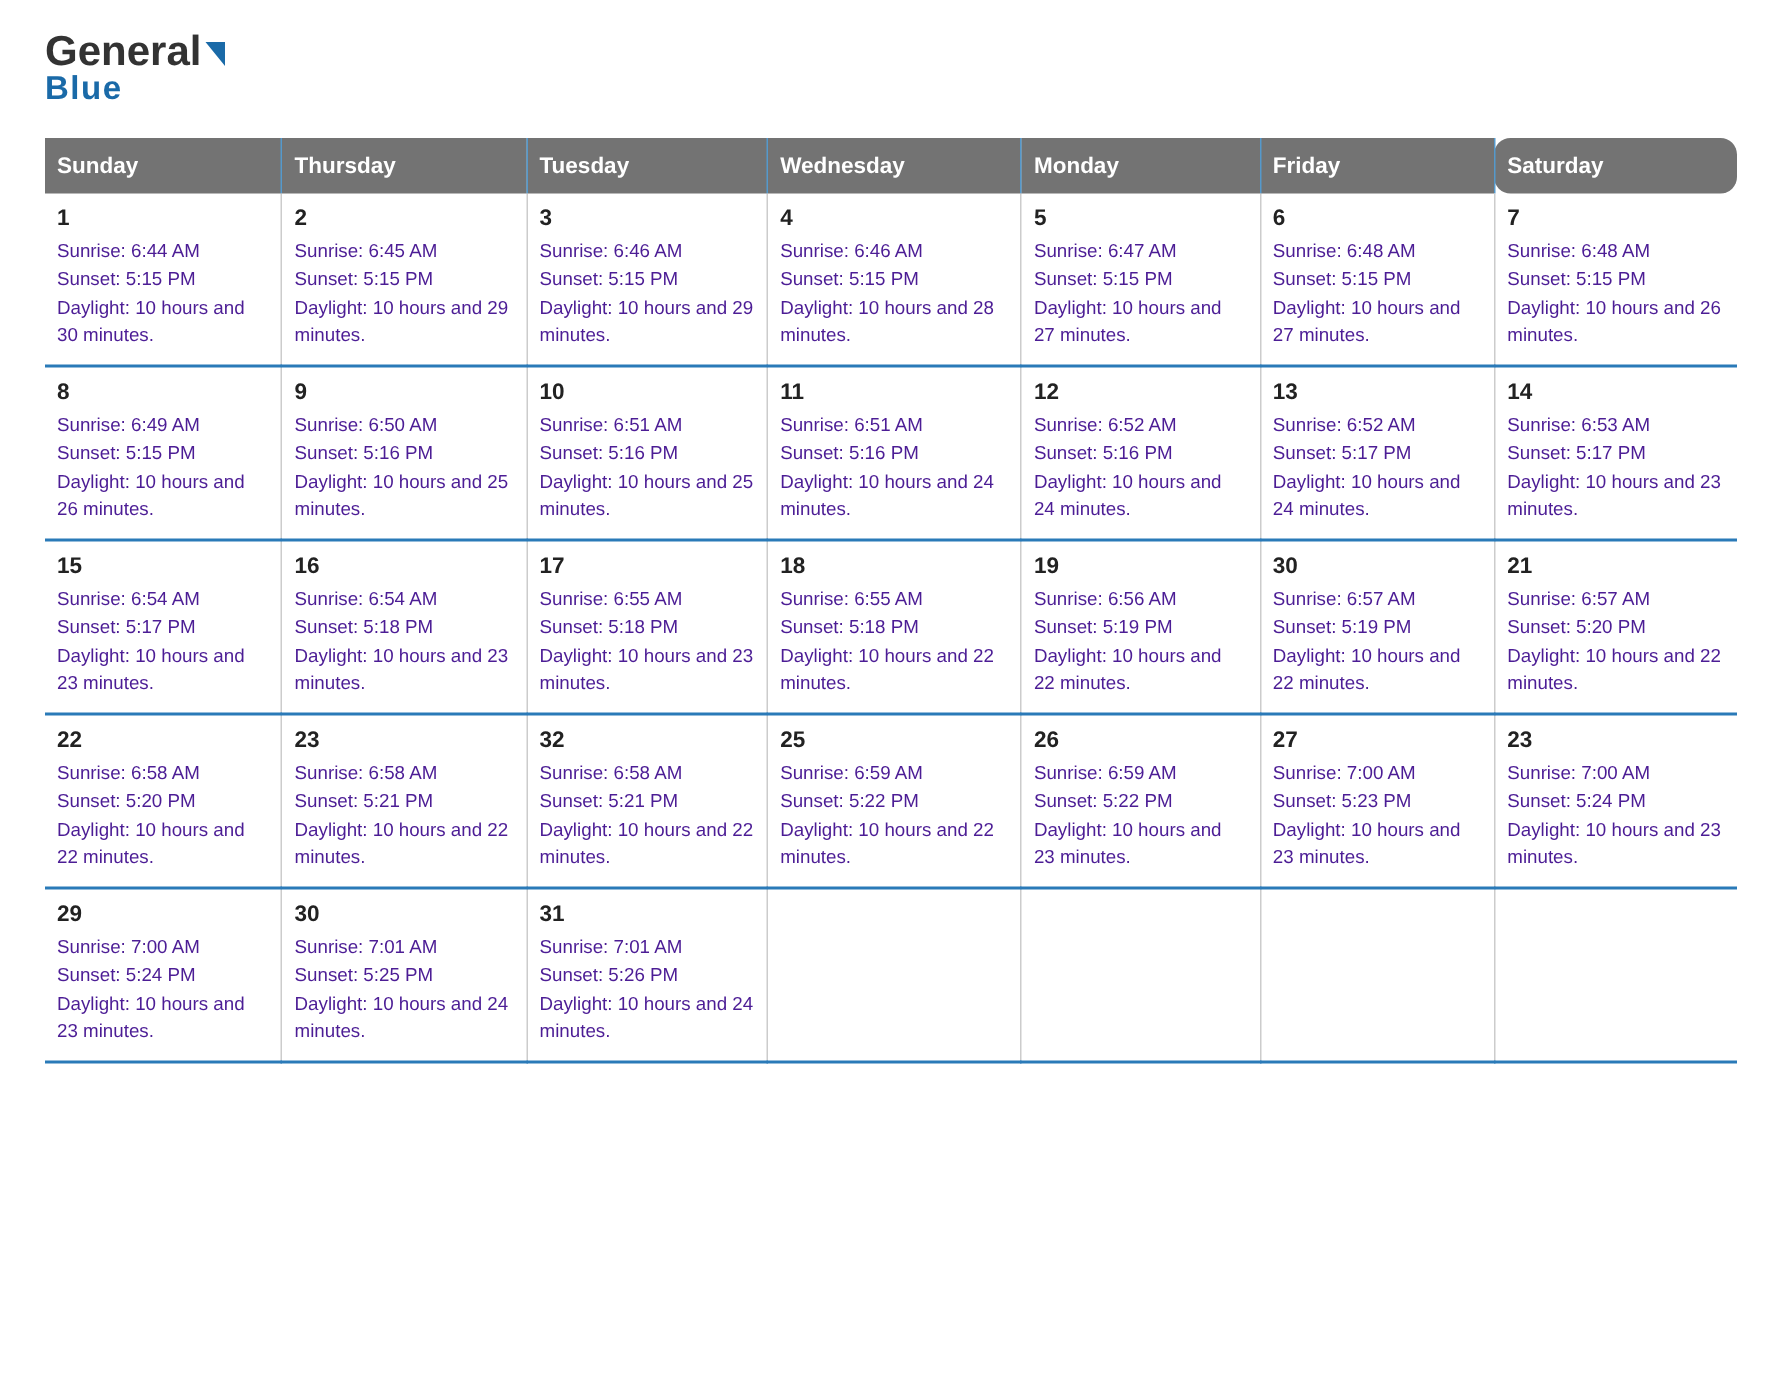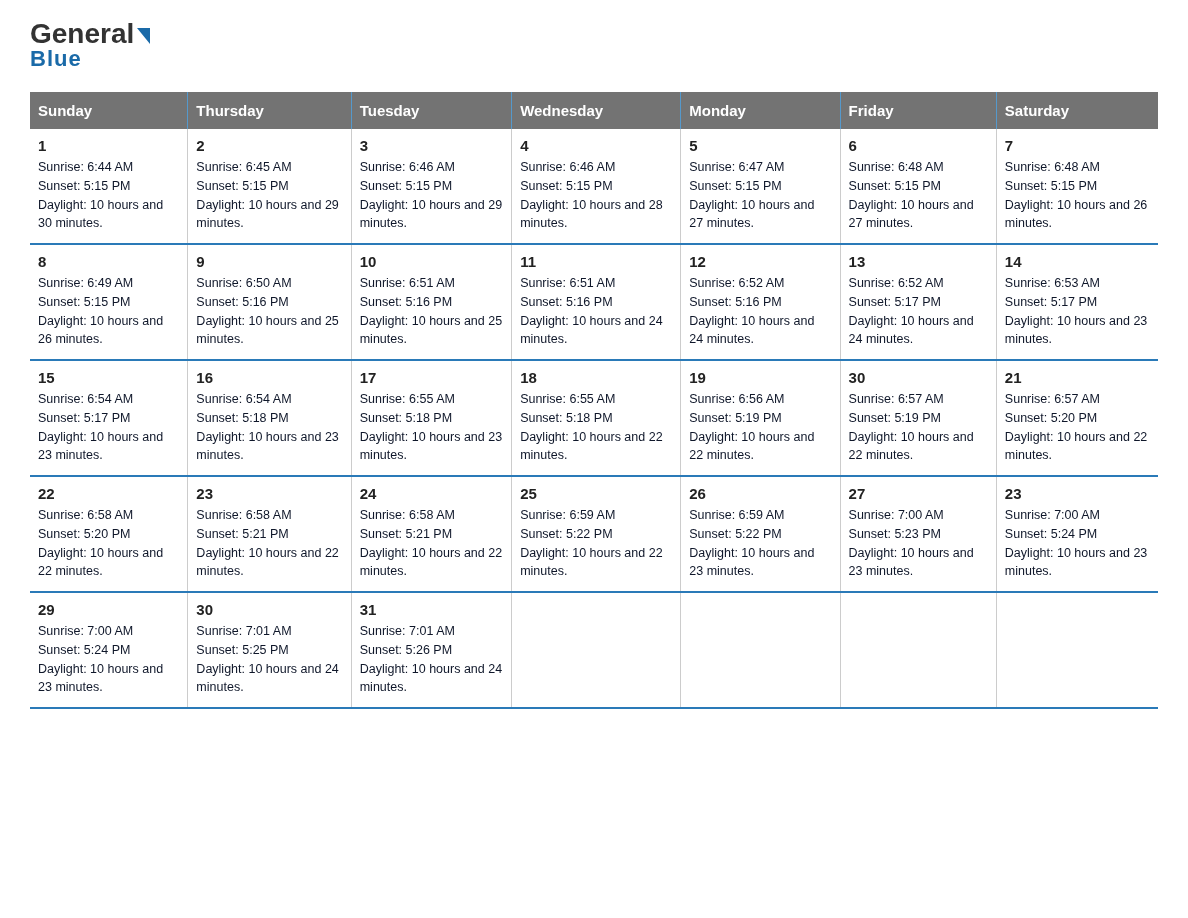--- a/index.html
+++ b/index.html
@@ -57,20 +57,21 @@
       background-color: #737373;
       color: #fff;
       padding: 10px 8px;
       text-align: left;
       font-size: 15px;
       font-weight: bold;
       border-right: 1px solid #5599cc;
     }
     thead tr th:last-child {
       border-right: none;
+      border-radius: 11px;
     }
     tbody tr {
       border-bottom: 2px solid #2a7ab8;
     }
     tbody tr td {
       padding: 8px 8px 10px 8px;
       vertical-align: top;
       border-right: 1px solid #ccc;
       color: #222;
       min-height: 80px;
@@ -80,21 +81,21 @@
     }
     .day-number {
       font-size: 15px;
       font-weight: bold;
       display: block;
       margin-bottom: 4px;
     }
     .day-info {
       font-size: 12.5px;
       line-height: 1.5;
-      color: #0f172a;
+      color: #4c1d95;
     }
     .empty-cell {
       background: #fff;
     }
   </style>
 </head>
 <body>
 
 <div class="header">
   <div class="logo">
@@ -215,21 +216,21 @@
       <tr>
         <td>
           <span class="day-number">22</span>
           <div class="day-info">Sunrise: 6:58 AM<br>Sunset: 5:20 PM<br>Daylight: 10 hours and 22 minutes.</div>
         </td>
         <td>
           <span class="day-number">23</span>
           <div class="day-info">Sunrise: 6:58 AM<br>Sunset: 5:21 PM<br>Daylight: 10 hours and 22 minutes.</div>
         </td>
         <td>
-          <span class="day-number">24</span>
+          <span class="day-number">32</span>
           <div class="day-info">Sunrise: 6:58 AM<br>Sunset: 5:21 PM<br>Daylight: 10 hours and 22 minutes.</div>
         </td>
         <td>
           <span class="day-number">25</span>
           <div class="day-info">Sunrise: 6:59 AM<br>Sunset: 5:22 PM<br>Daylight: 10 hours and 22 minutes.</div>
         </td>
         <td>
           <span class="day-number">26</span>
           <div class="day-info">Sunrise: 6:59 AM<br>Sunset: 5:22 PM<br>Daylight: 10 hours and 23 minutes.</div>
         </td>

